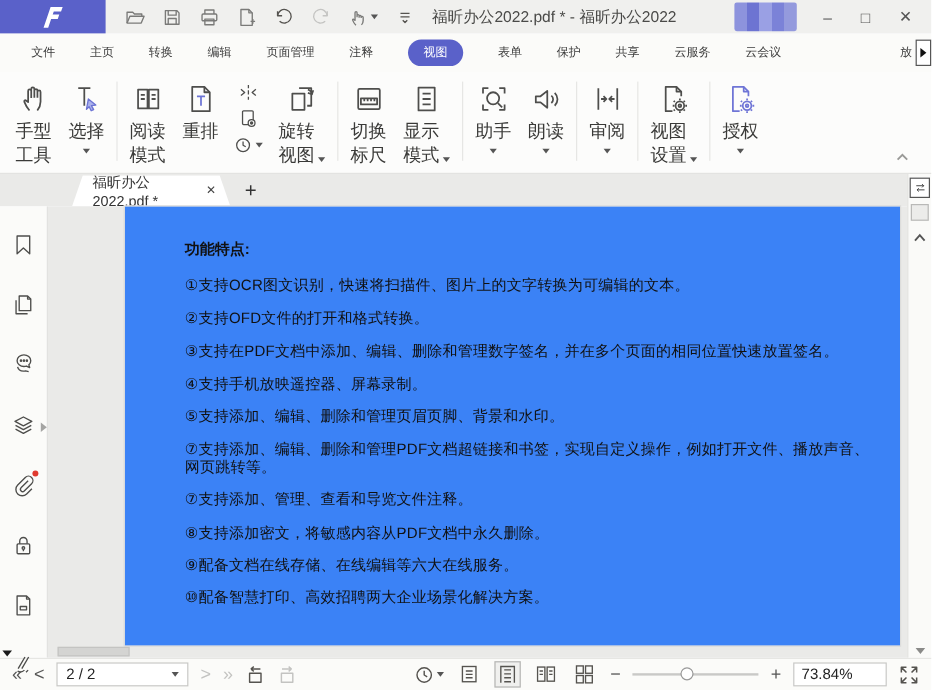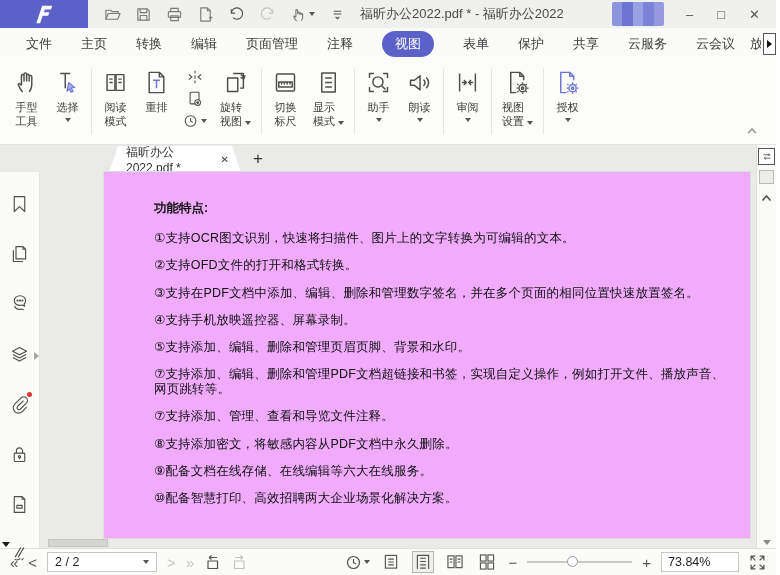--- a/index.html
+++ b/index.html
@@ -15,67 +15,67 @@
   svg.dark { stroke:#55534f; }
   svg.disabled { stroke:#c4c4c2; }
   .win-title { margin-left:14px; color:#4a4a48; font-size:13px; white-space:nowrap; }
   .avatar { margin-left:auto; width:52px; height:24px; border-radius:2px;
     background:linear-gradient(90deg,#8d93dd 0 20%,#6d74d2 0 40%,#9aa0e4 0 60%,#7b82d8 0 80%,#949add 0);
     filter:blur(0.5px); }
   .win-controls { display:flex; align-items:center; gap:24px; margin:0 16px 0 22px; color:#555; font-size:13px; }
 
   
   .menubar { height:32px; background:#fbfbf9; display:flex; align-items:center; gap:29px;
-    padding-left:26px; position:relative; font-size:13px; color:#3c3c3c; flex:none; }
+    padding-left:26px; position:relative; font-size:10px; color:#3c3c3c; flex:none; }
   .menu-item { cursor:default; white-space:nowrap; }
   .menu-item.active { background:#5a61c9; color:#fff; padding:4px 13px; border-radius:13px; }
   .menu-overflow { position:absolute; right:15px; width:11px; overflow:hidden; }
   .menu-scroll-btn { position:absolute; right:0; top:5px; width:13px; height:22px; border:1px solid #555;
     background:#fff; display:flex; align-items:center; justify-content:center; }
   .tri-right-sm { width:0; height:0; border-top:4px solid transparent; border-bottom:4px solid transparent; border-left:5px solid #111; }
 
   
   .toolbar { height:85px; background:#fcfcfb; border-bottom:1px solid #e3e3e1; display:flex;
     align-items:flex-start; padding:8px 0 0 6px; position:relative; flex:none; }
   .tb-btn { display:flex; flex-direction:column; align-items:center; gap:4px; padding:1px 7px; }
   .tb-btn svg.tbi { width:27px; height:27px; stroke:#4e4e4c; fill:none; stroke-width:1.3; stroke-linejoin:round; }
-  .tb-label { font-size:11px; line-height:1.3; text-align:right; white-space:pre-line; color:#3a3a38; }
+  .tb-label { font-size:15px; line-height:1.3; text-align:right; white-space:pre-line; color:#3a3a38; }
   .tb-lbl-row { display:flex; align-items:flex-end; gap:3px; }
   .tb-lbl-row .caret { margin-bottom:4px; }
   .caret { display:inline-block; width:0; height:0; border-left:3.5px solid transparent; border-right:3.5px solid transparent; border-top:4px solid #555; }
   .tb-sep { width:1px; height:66px; background:#e6e6e4; margin:0 3px; flex:none; }
   .tb-mini-col { display:flex; flex-direction:column; align-items:center; gap:6px; padding:1px 6px; }
   .tb-mini-col svg { width:16px; height:16px; stroke:#4e4e4c; fill:none; stroke-width:1.2; stroke-linejoin:round; }
   .mini-row { display:flex; align-items:center; gap:2px; }
   .ribbon-collapse { position:absolute; right:18px; bottom:6px; }
   .ribbon-collapse svg { width:12px; height:9px; stroke:#9a9a98; fill:none; stroke-width:1.6; }
 
   
   .contentwrap { flex:1; display:flex; min-height:0; }
   .content-left { flex:1; display:flex; flex-direction:column; min-width:0; }
-  .tabbar { height:27px; background:#eaeae8; display:flex; align-items:flex-end; padding-left:109px; flex:none; }
+  .tabbar { height:27px; background:#eaeae8; display:flex; align-items:flex-end; padding-left:60px; flex:none; }
   .tab { height:26px; width:132px; background:#fff; display:flex; align-items:center; justify-content:space-between;
     padding:0 12px 0 17px; clip-path:polygon(0 100%, 9px 0, calc(100% - 9px) 0, 100% 100%); font-size:12px; color:#333; }
   .tab-close { color:#444; font-size:10px; }
   .newtab-btn { margin-left:12px; font-size:17px; color:#333; align-self:center; line-height:1; }
 
   
   .main { flex:1; display:flex; min-height:0; }
   .sidebar { width:40px; background:#fbfbf9; border-right:1px solid #e2e2e0; position:relative;
     display:flex; flex-direction:column; align-items:center; padding-top:22px; gap:26px; flex:none; }
   .sidebar svg { width:21px; height:21px; stroke:#4e4e4c; fill:none; stroke-width:1.3; stroke-linejoin:round; flex:none; }
   .sb-item { position:relative; }
   .red-dot { position:absolute; right:-2px; top:-2px; width:5px; height:5px; border-radius:50%; background:#e03a2f; }
   .sb-expand { position:absolute; right:0px; top:180px; width:0; height:0;
     border-top:4px solid transparent; border-bottom:4px solid transparent; border-left:5px solid #a5a5a3; }
   .sb-more { position:absolute; left:2px; bottom:1px; width:0; height:0;
     border-left:4px solid transparent; border-right:4px solid transparent; border-top:5px solid #1a1a1a; }
 
   .docarea { flex:1; background:#eaeae8; position:relative; padding:0 6px 10px 64px; display:flex; min-width:0; }
-  .page { flex:1; background:#f0abfc; outline:1px solid #dddddb; padding:28px 16px 12px 50px; overflow:hidden; }
+  .page { flex:1; background:#3b82f6; outline:1px solid #dddddb; padding:28px 16px 12px 50px; overflow:hidden; }
   .doc-heading { font-size:12.5px; font-weight:600; color:#111; margin-bottom:14px; }
   .doc-line { font-size:12.5px; font-weight:500; color:#111; margin-bottom:12.5px; white-space:pre-line; line-height:1.18; letter-spacing:.2px; }
   .hthumb { position:absolute; left:8px; bottom:1px; width:60px; height:8px; background:#d4d4d2; border:1px solid #c4c4c2; }
 
   .vrail { width:20px; background:#fafaf8; border-left:1px solid #e0e0de; display:flex; flex-direction:column;
     align-items:center; padding-top:3px; position:relative; flex:none; }
   .vrail-btn { width:17px; height:17px; border:1px solid #555; background:#fff; display:flex; align-items:center;
     justify-content:center; margin-bottom:5px; }
   .vrail-btn svg { width:12px; height:11px; stroke:#333; fill:none; stroke-width:1.1; }
   .vthumb { width:15px; height:14px; background:#ececea; border:1px solid #b9b9b7; margin-bottom:6px; }

